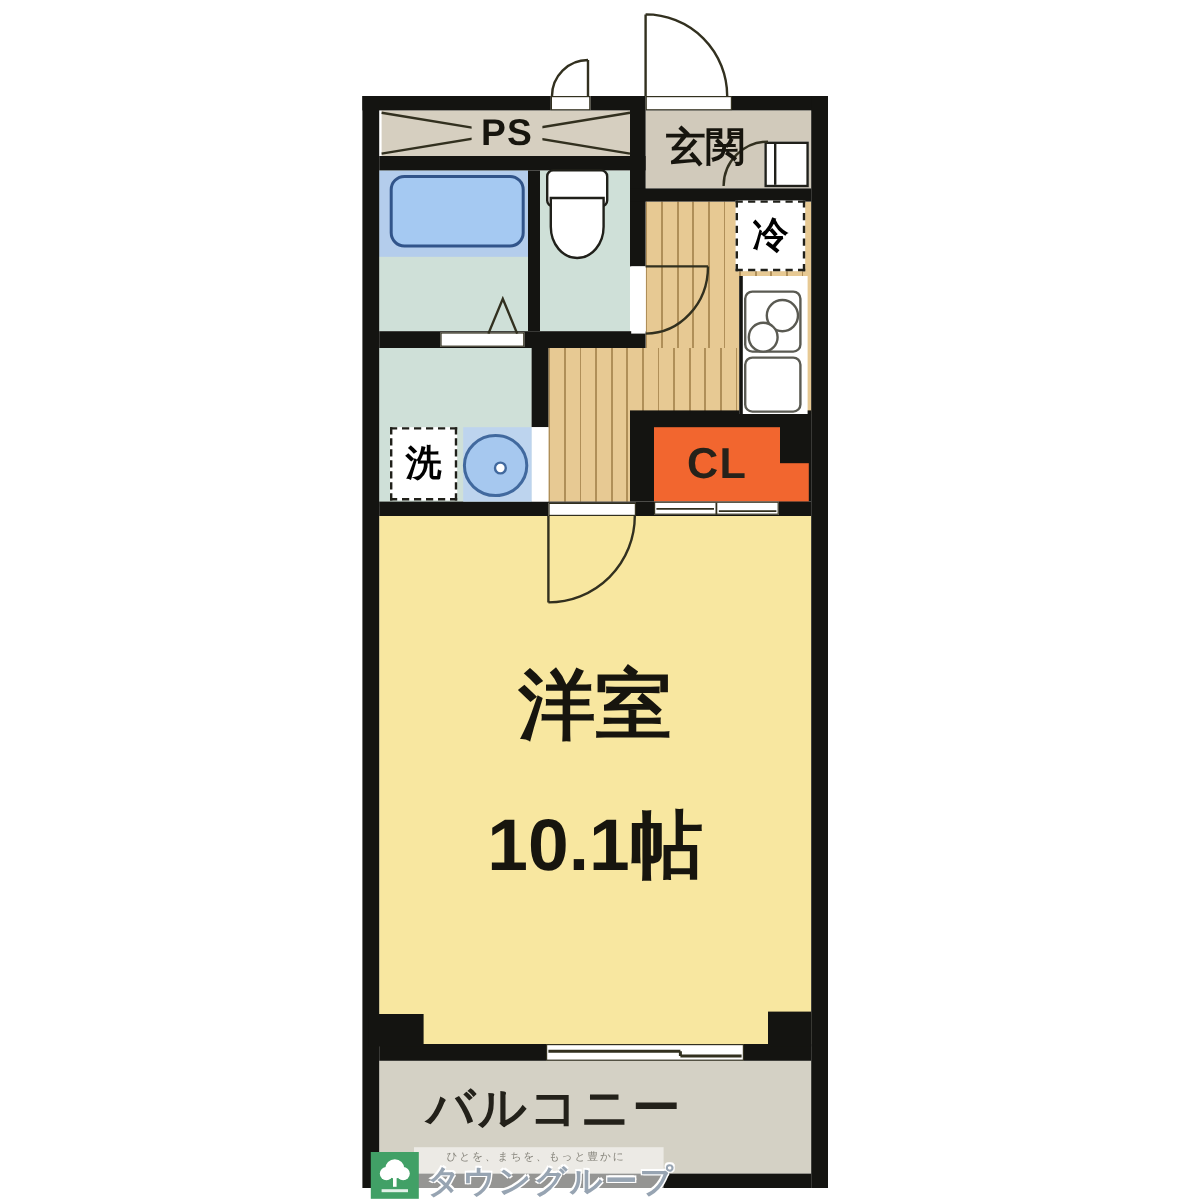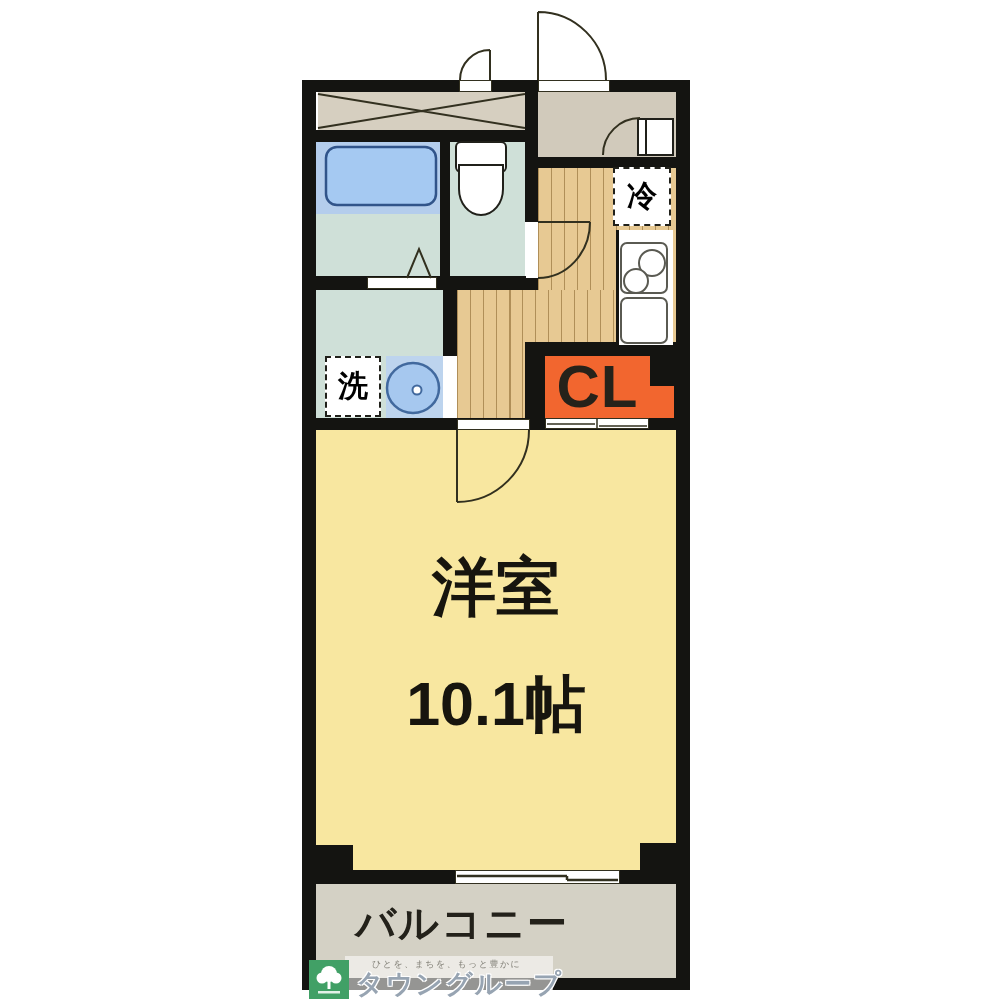--- a/index.html
+++ b/index.html
@@ -25,21 +25,21 @@
   .mainroom{background:var(--room_yellow);}
   .balcony{background:var(--balcony_gray);}
   .basinbg{background:var(--basin_bg);}
   .counter{background:#fff;border-left:3px solid var(--wall);}
   svg.overlay{position:absolute;left:0;top:0;pointer-events:none;}
   .lbl{position:absolute;box-sizing:border-box;display:flex;align-items:center;justify-content:center;
        color:#17150e;font-weight:bold;white-space:nowrap;}
   .lbl-ps span{background:var(--ps_beige);padding:0 8px;font-size:31px;letter-spacing:1px;}
   .lbl-genkan{font-size:33px;}
   .lbl-small{font-size:30px;}
-  .lbl-cl{font-size:60px;color:#26221a;letter-spacing:1px;}
+  .lbl-cl{font-size:36px;color:#26221a;letter-spacing:1px;}
   .lbl-room{flex-direction:column;line-height:1.12;font-size:64px;text-align:center;}
   .lbl-room .size{font-size:61px;margin-top:47px;}
   .lbl-balcony{font-size:40px;letter-spacing:2px;color:#23211a;}
   .logo-band{background:rgba(255,255,255,.55);}
   .logo-green{background:var(--logo_green);display:flex;align-items:center;justify-content:center;}
   .logo-tag{position:absolute;font-size:9px;color:#85837a;letter-spacing:1.5px;white-space:nowrap;font-family:Liberation Serif, serif;}
   .logo-name{position:absolute;font-size:27px;font-weight:bold;letter-spacing:2px;color:var(--logo_text);
              text-shadow:1px 1px 0 #fff,-1px -1px 0 #fff,1px -1px 0 #fff,-1px 1px 0 #fff;white-space:nowrap;}
 </style>
 </head>
@@ -140,20 +140,24 @@
       <circle cx="417" cy="390" r="4.5" fill="#fff" stroke="#41699e" stroke-width="2"></circle>
     </g>
     <g stroke="#5a5a52" stroke-width="2" fill="#fff">
       <rect x="621" y="243" width="46" height="50" rx="6"></rect>
       <circle cx="652" cy="263" r="13"></circle>
       <circle cx="636" cy="281" r="12"></circle>
       <rect x="621" y="298" width="46" height="45" rx="6"></rect>
     </g>
   </svg>
 
+  <div class="lbl lbl-ps" style="left:318px;top:92px;width:209px;height:38px;">
+    <span>PS</span>
+  </div>
+  <div class="lbl lbl-genkan" style="left:540px;top:100px;width:96px;height:44px;">玄関</div>
   <div class="lbl lbl-cl" style="left:545px;top:356px;width:105px;height:60px;">CL</div>
   <div class="lbl lbl-room" style="left:316px;top:560px;width:360px;height:170px;">
     <div>洋室</div>
     <div class="size">10.1帖</div>
   </div>
   <div class="lbl lbl-balcony" style="left:316px;top:898px;width:292px;height:50px;">バルコニー</div>
 
   <div class="abs logo-band" style="left:345px;top:956px;width:208px;height:37px;"></div>
   <div class="abs logo-green" style="left:309px;top:960px;width:40px;height:39px;">
     <svg width="34" height="34" viewBox="0 0 34 34">

